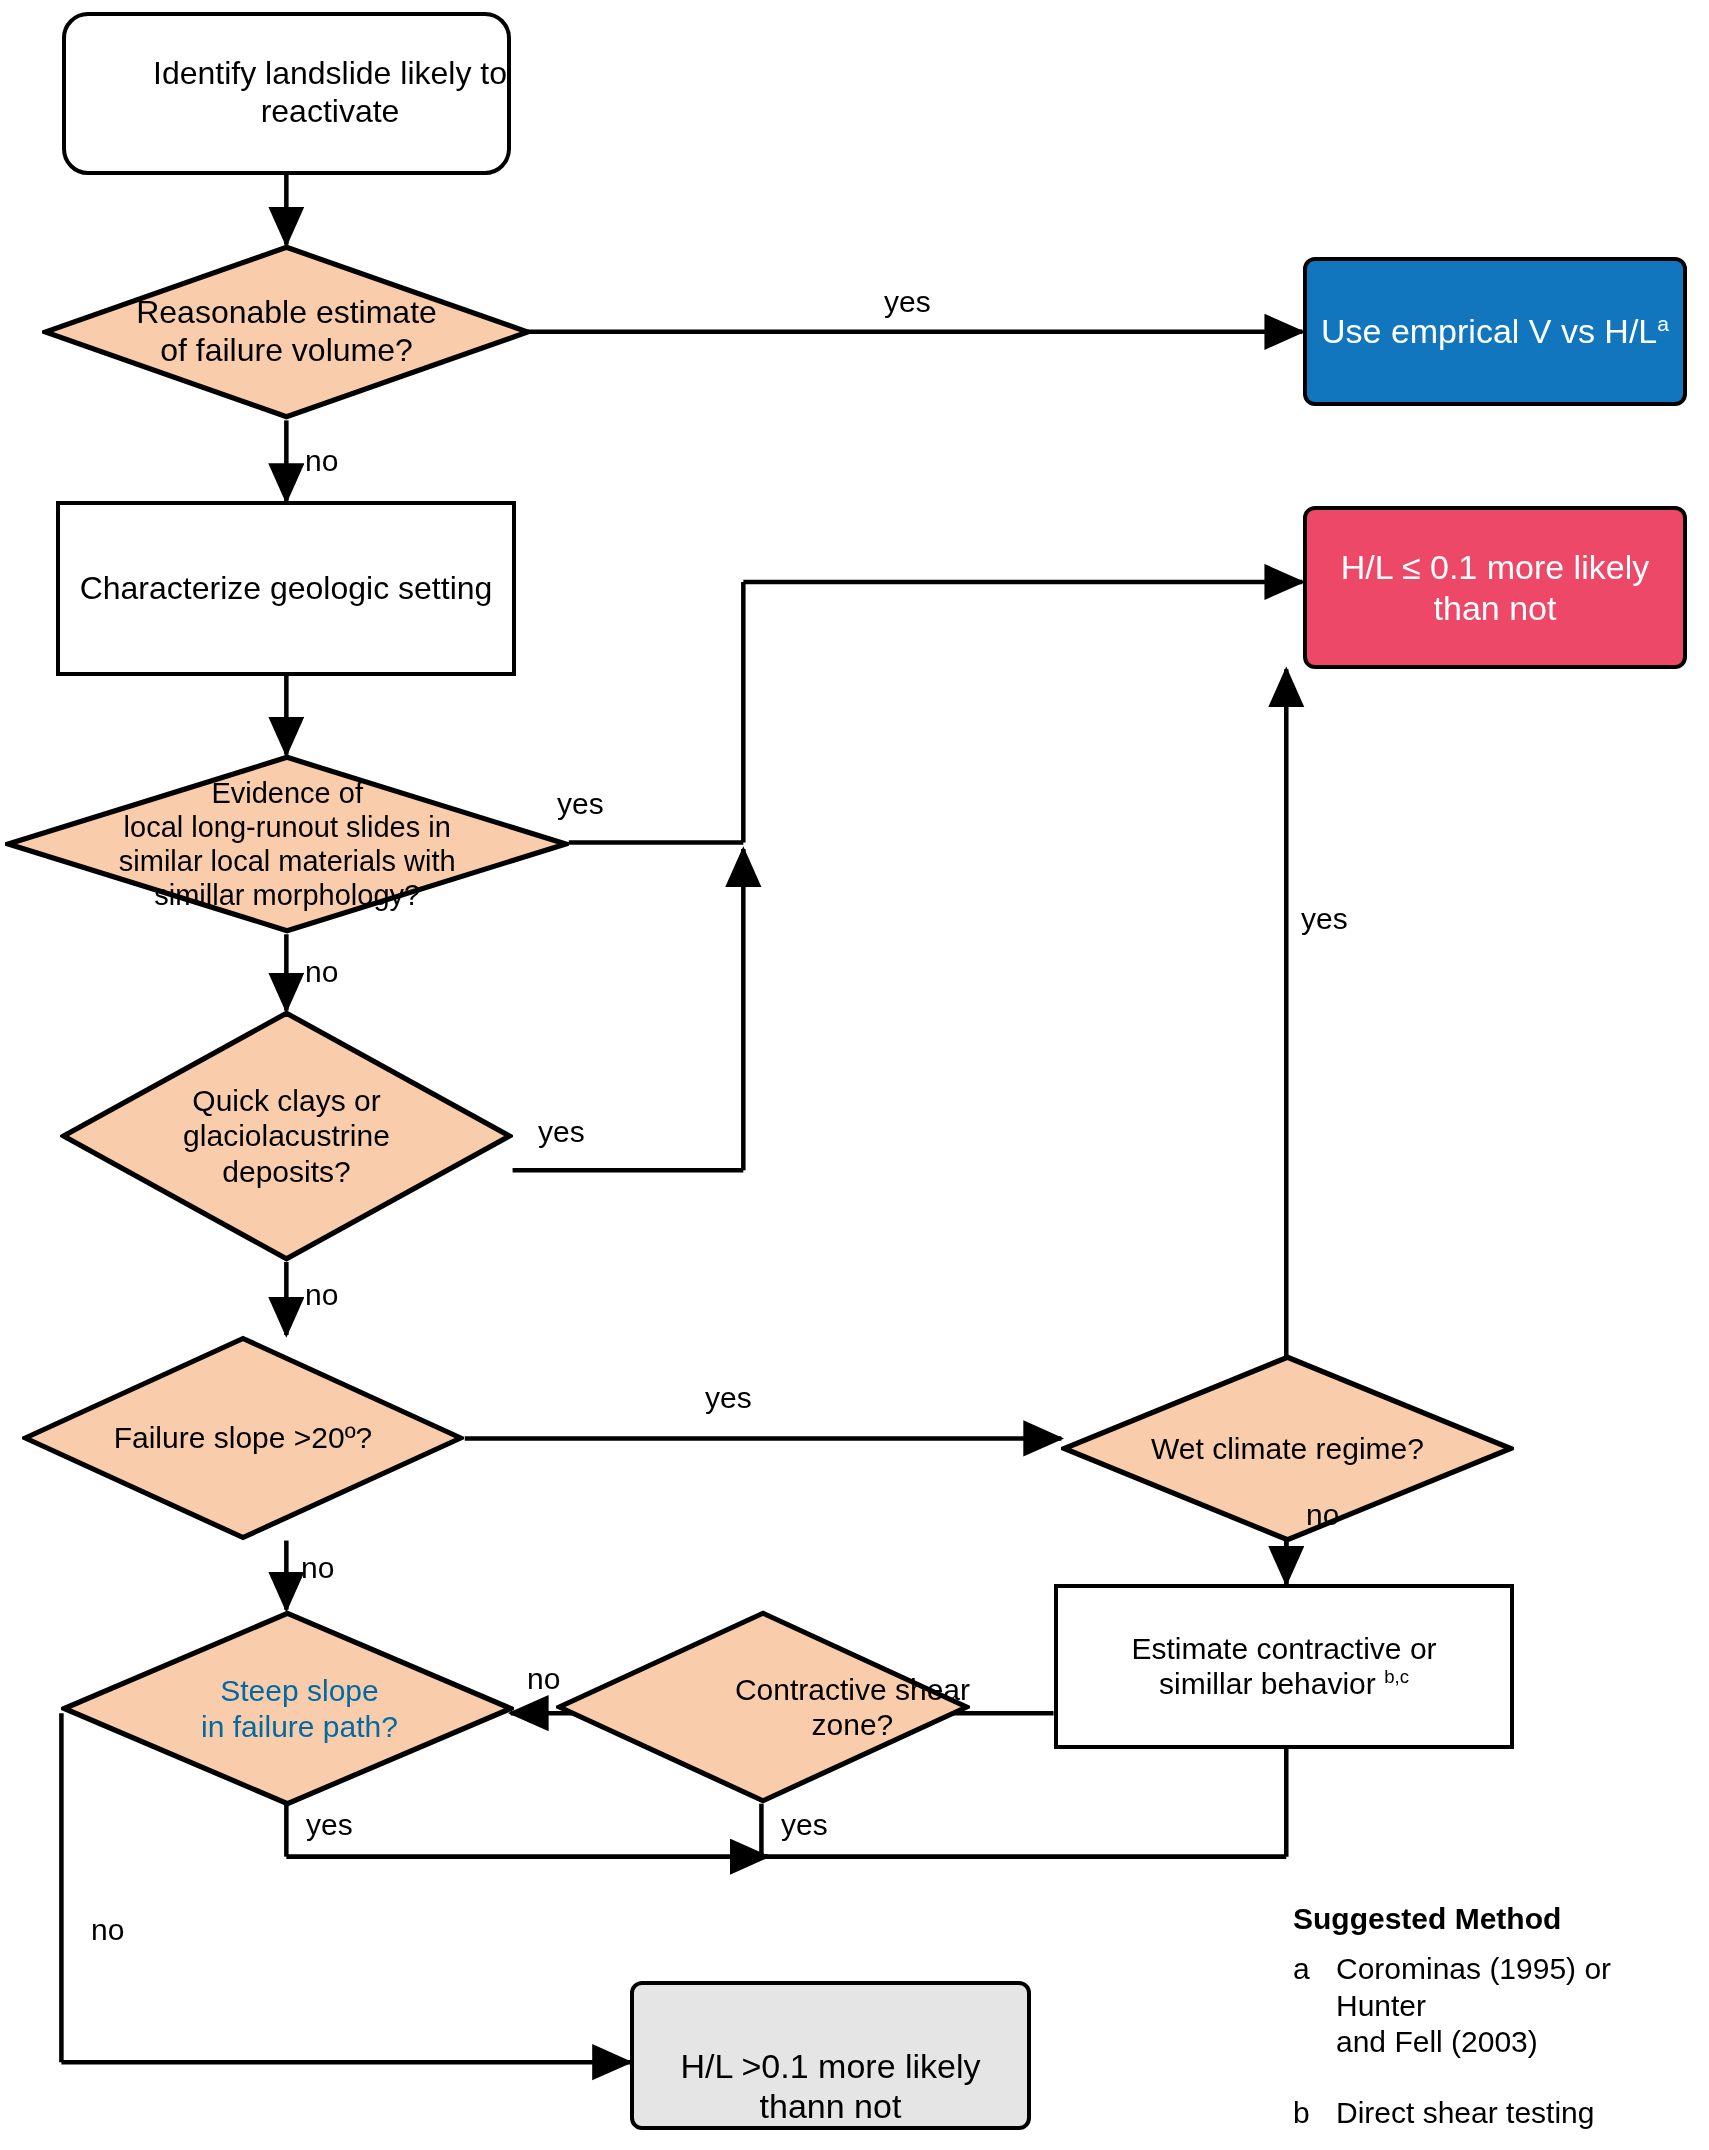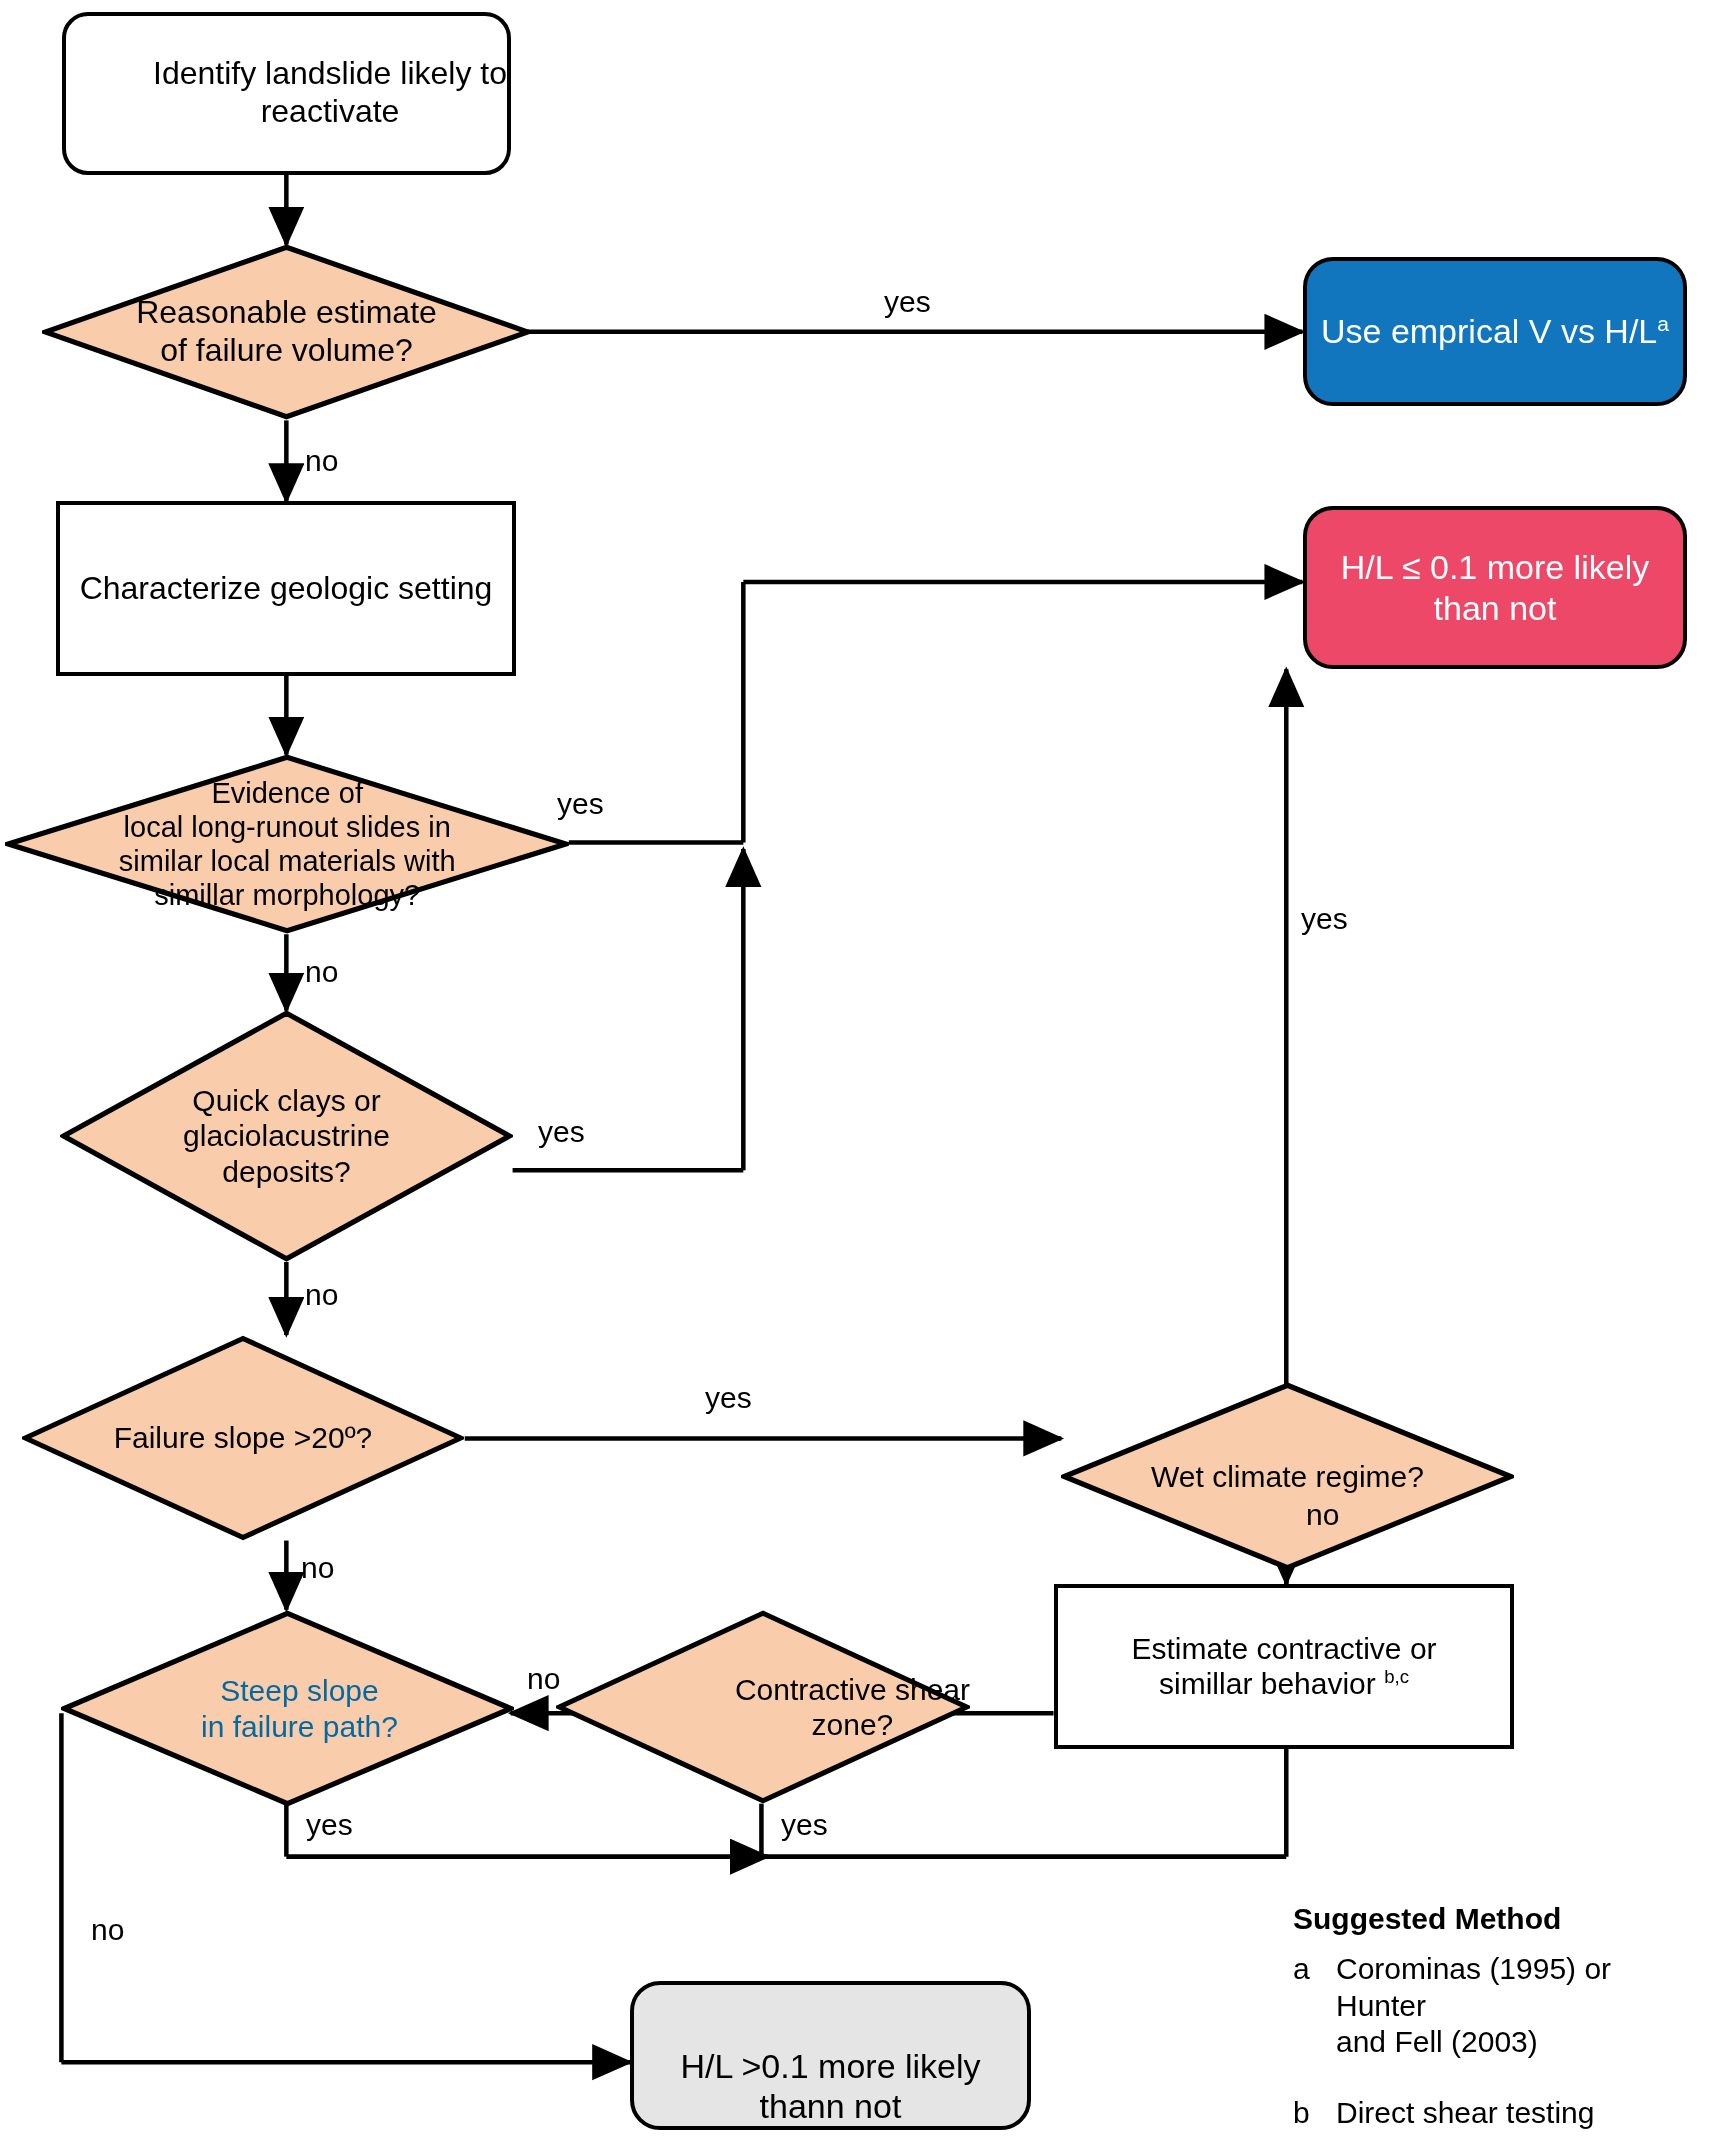--- a/index.html
+++ b/index.html
@@ -3,21 +3,21 @@
 <meta charset="utf-8">
 <style>
   html,body{margin:0;padding:0;background:#ffffff;}
   body{font-family:"Liberation Sans", sans-serif;}
   #stage{position:relative;width:1709px;height:2151px;background:#fff;overflow:hidden;}
   #stage svg{position:absolute;left:0;top:0;width:1709px;height:2151px;}
   .node{position:absolute;display:flex;align-items:center;justify-content:center;text-align:center;box-sizing:border-box;}
   .node .txt{display:block;line-height:1.18;white-space:pre-line;}
   .rounded{border:4.5px solid #000;border-radius:26px;background:#fff;}
   .rect{border:4.5px solid #000;background:#fff;}
-  .terminal{border:4.5px solid #000;border-radius:30px;color:#fff;}
+  .terminal{border:4.5px solid #000;border-radius:12px;color:#fff;}
   .edgelabel{position:absolute;color:#000;font-size:30px;line-height:1;white-space:nowrap;}
   .legend{position:absolute;color:#000;}
   .legend-title{font-weight:bold;font-size:30px;line-height:1;}
   .legend-row{display:flex;font-size:30px;line-height:1.22;margin-top:17px;}
   .legend-key{width:43px;flex:0 0 43px;}
   .legend-text{flex:1;white-space:pre-line;}
   .sup{font-size:0.62em;vertical-align:super;}
 </style>
 </head>
 <body>
@@ -120,21 +120,21 @@
 deposits?</span>
   </div>
 
   <div class="node" style="left:22px;top:1335px;width:442px;height:206px;">
     <svg viewBox="0 0 684 318" style="position:absolute;left:0;top:0;width:442px;height:206px;">
       <polygon points="342,5 679,159 342,313 5,159" fill="#F9CDAB" stroke="#000" stroke-width="8"></polygon>
     </svg>
     <span class="txt" style="position:relative;font-size:30px;color:#000;">Failure slope &gt;20º?</span>
   </div>
 
-  <div class="node" style="left:1061px;top:1382px;width:453px;height:189px;align-items:center;">
+  <div class="node" style="left:1061px;top:1354px;width:453px;height:189px;align-items:center;">
     <svg viewBox="0 0 700 292" style="position:absolute;left:0;top:0;width:453px;height:189px;">
       <polygon points="350,5 695,146 350,287 5,146" fill="#F9CDAB" stroke="#000" stroke-width="8"></polygon>
     </svg>
     <span class="txt" style="position:relative;font-size:30px;color:#000;">Wet climate regime?</span>
   </div>
 
   <div class="node" style="left:61px;top:1610px;width:453px;height:197px;">
     <svg viewBox="0 0 700 304" style="position:absolute;left:0;top:0;width:453px;height:197px;">
       <polygon points="350,5 695,152 350,299 5,152" fill="#F9CDAB" stroke="#000" stroke-width="8"></polygon>
     </svg>

